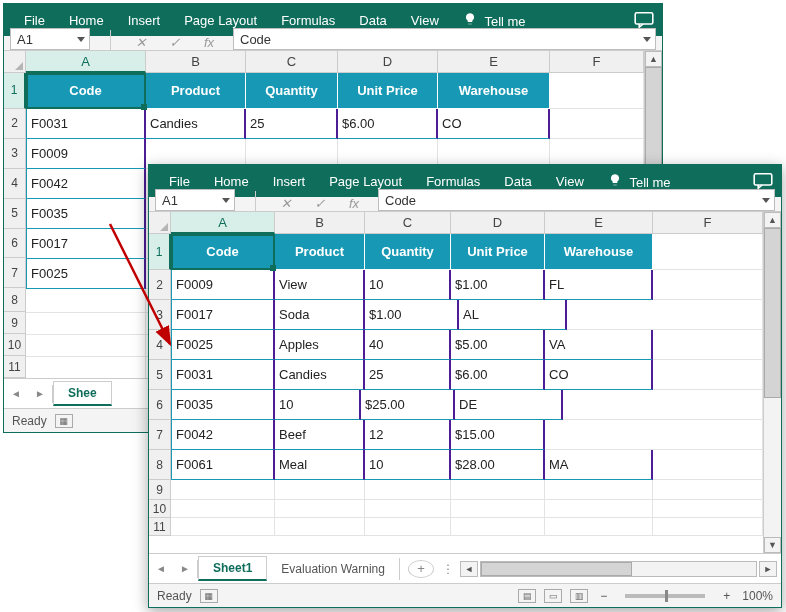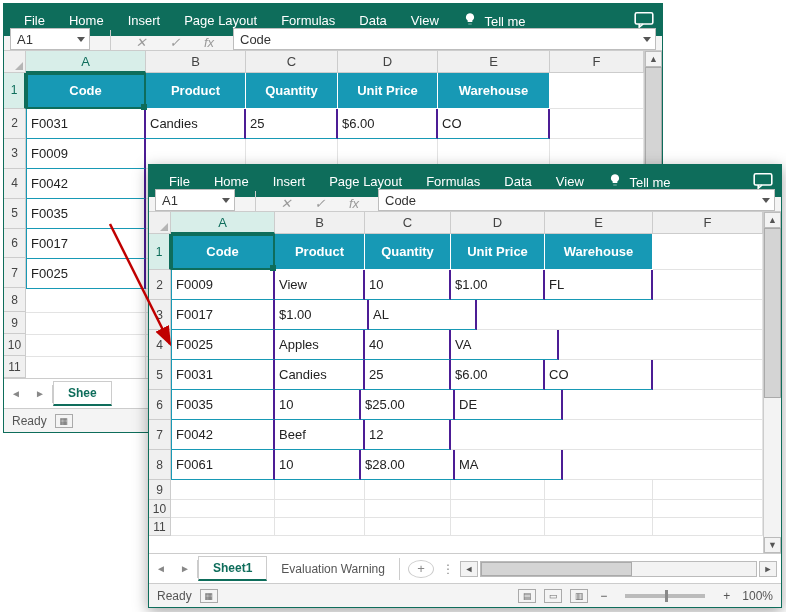--- a/index.html
+++ b/index.html
@@ -506,28 +506,30 @@
           <div class="row" style="height:30px">
             <div class="cell bordered firstcol" style="width:104px">F0009</div>
             <div class="cell bordered" style="width:90px">View</div>
             <div class="cell bordered" style="width:86px">10</div>
             <div class="cell bordered" style="width:94px">$1.00</div>
             <div class="cell bordered" style="width:108px">FL</div>
             <div class="cell" style="flex:1"></div>
           </div>
           <div class="row" style="height:30px">
             <div class="cell bordered firstcol" style="width:104px">F0017</div>
+            <div class="cell bordered" style="width:90px">Soda</div>
             <div class="cell bordered" style="width:94px">$1.00</div>
             <div class="cell bordered" style="width:108px">AL</div>
             <div class="cell" style="flex:1"></div>
           </div>
           <div class="row" style="height:30px">
             <div class="cell bordered firstcol" style="width:104px">F0025</div>
             <div class="cell bordered" style="width:90px">Apples</div>
             <div class="cell bordered" style="width:86px">40</div>
+            <div class="cell bordered" style="width:94px">$5.00</div>
             <div class="cell bordered" style="width:108px">VA</div>
             <div class="cell" style="flex:1"></div>
           </div>
           <div class="row" style="height:30px">
             <div class="cell bordered firstcol" style="width:104px">F0031</div>
             <div class="cell bordered" style="width:90px">Candies</div>
             <div class="cell bordered" style="width:86px">25</div>
             <div class="cell bordered" style="width:94px">$6.00</div>
             <div class="cell bordered" style="width:108px">CO</div>
             <div class="cell" style="flex:1"></div>
@@ -536,24 +538,26 @@
             <div class="cell bordered firstcol" style="width:104px">F0035</div>
             <div class="cell bordered" style="width:86px">10</div>
             <div class="cell bordered" style="width:94px">$25.00</div>
             <div class="cell bordered" style="width:108px">DE</div>
             <div class="cell" style="flex:1"></div>
           </div>
           <div class="row" style="height:30px">
             <div class="cell bordered firstcol" style="width:104px">F0042</div>
             <div class="cell bordered" style="width:90px">Beef</div>
             <div class="cell bordered" style="width:86px">12</div>
+            <div class="cell bordered" style="width:94px">$15.00</div>
             <div class="cell" style="flex:1"></div>
           </div>
           <div class="row" style="height:30px">
             <div class="cell bordered firstcol" style="width:104px">F0061</div>
+            <div class="cell bordered" style="width:90px">Meal</div>
             <div class="cell bordered" style="width:86px">10</div>
             <div class="cell bordered" style="width:94px">$28.00</div>
             <div class="cell bordered" style="width:108px">MA</div>
             <div class="cell" style="flex:1"></div>
           </div>
 
           <div class="row" style="height:20px">
               <div class="cell" style="width:104px"></div>
               <div class="cell" style="width:90px"></div>
               <div class="cell" style="width:86px"></div>

